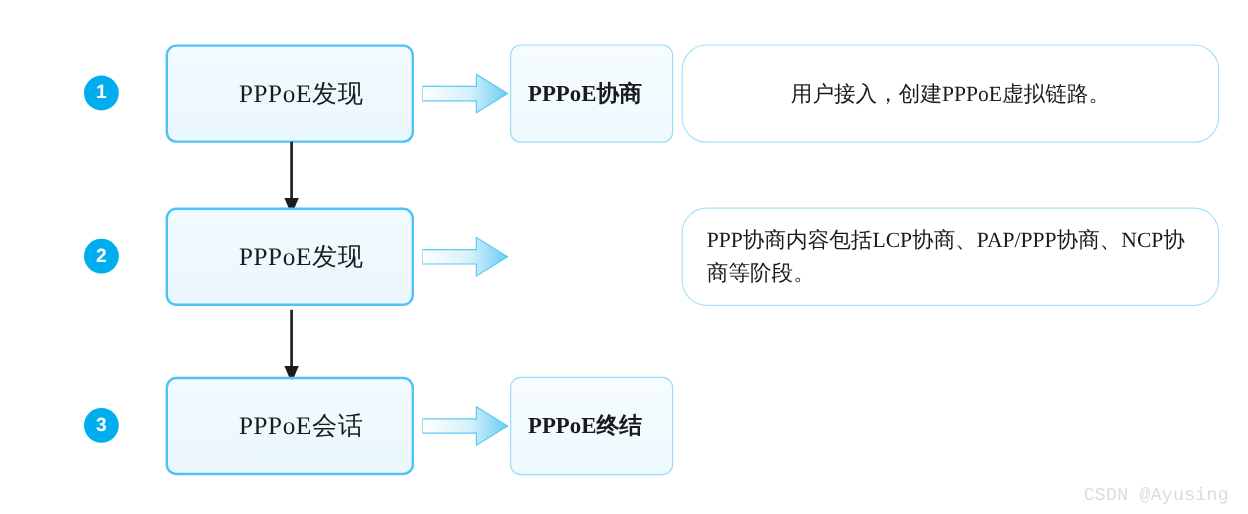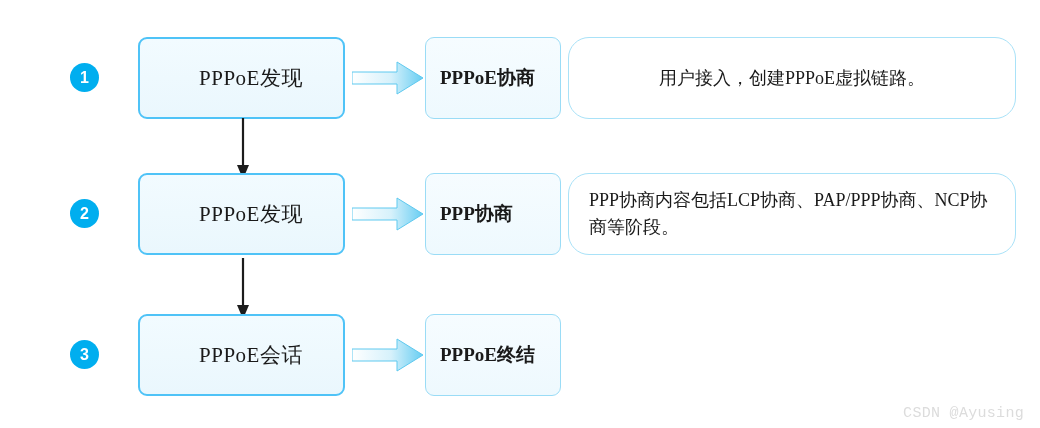--- a/index.html
+++ b/index.html
@@ -199,23 +199,20 @@
           <linearGradient id="ag2" x1="0" y1="0" x2="1" y2="0">
             <stop offset="0%" stop-color="#ffffff"></stop>
             <stop offset="55%" stop-color="#d6f1fb"></stop>
             <stop offset="100%" stop-color="#67cdf2"></stop>
           </linearGradient>
         </defs>
         <path d="M0,11 L45,11 L45,1 L71,17 L45,33 L45,23 L0,23 Z" fill="url(#ag2)" stroke="#5EC9EF" stroke-width="1"></path>
       </svg>
     </div>
 
-    <div class="action-box">
-      <span class="label">PPP协商</span>
-    </div>
 
     <div class="desc-box">
       <span class="label">PPP协商内容包括LCP协商、PAP/PPP协商、NCP协商等阶段。</span>
     </div>
   </div>
 
   <div class="connector connector-2">
     <svg width="20" height="62" viewBox="0 0 20 62" xmlns="http://www.w3.org/2000/svg">
       <line x1="10" y1="0" x2="10" y2="50" stroke="#1C1C1C" stroke-width="2.2"></line>
       <polygon points="10,61 4,47 16,47" fill="#1C1C1C"></polygon>

